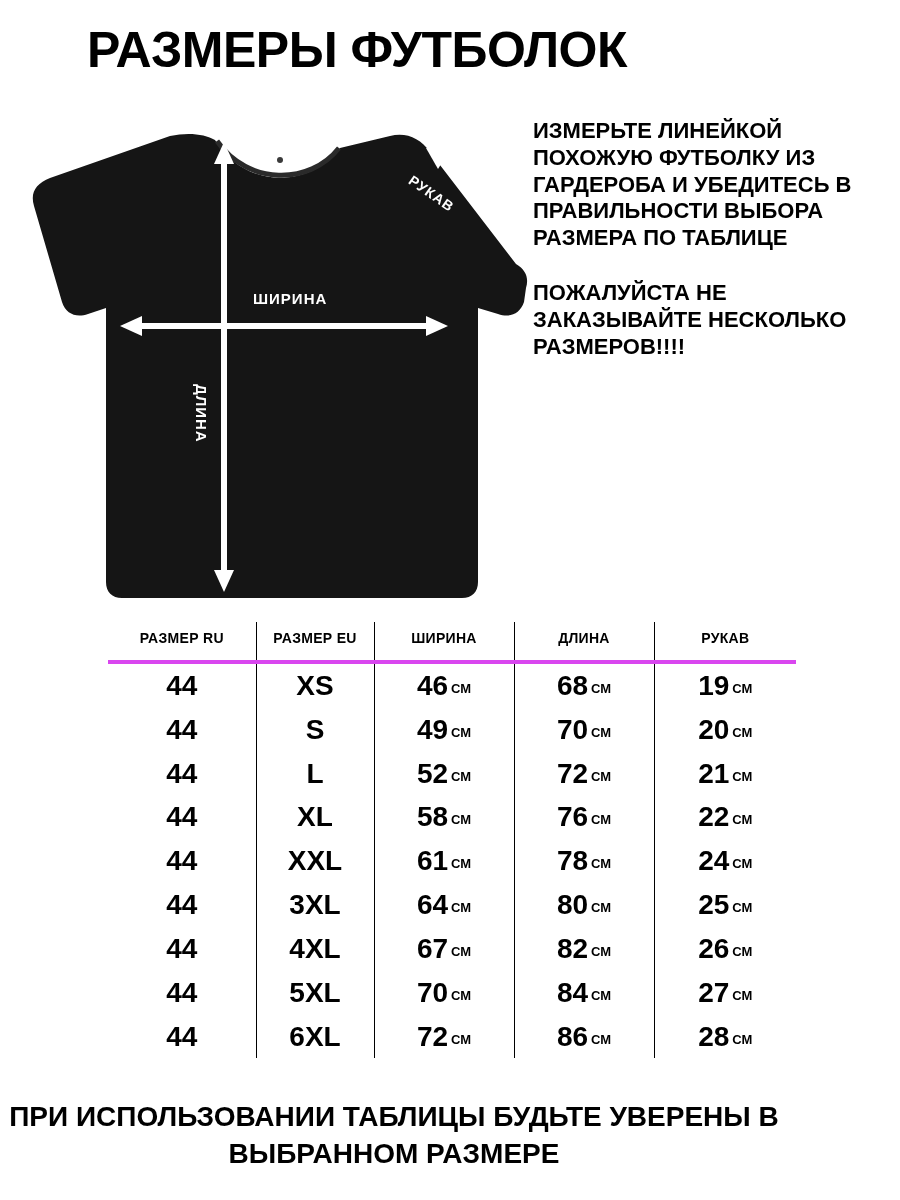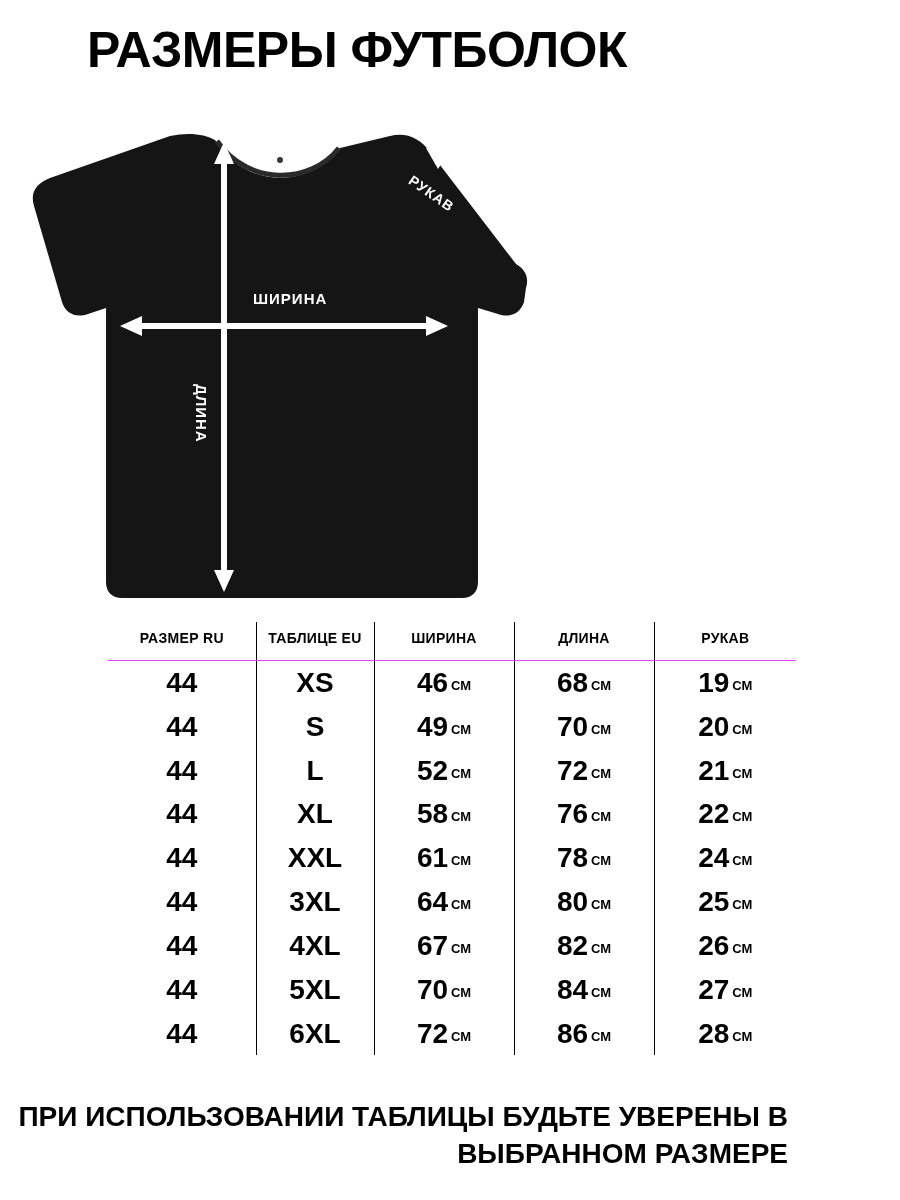--- a/index.html
+++ b/index.html
@@ -106,36 +106,36 @@
     font-weight: bold;
     margin-left: 3px;
     vertical-align: 2px;
   }
   
   table.size-table th:not(:last-child),
   table.size-table td:not(:last-child) {
     border-right: 1px solid #000;
   }
   table.size-table thead th {
-    border-bottom: 1px solid #d946ef;
+    border-bottom: 4px solid #d946ef;
     margin-top: 8px;
   }
   .col-ru { width: 148px; }
   .col-eu { width: 118px; }
   .col-w  { width: 140px; }
   .col-l  { width: 140px; }
   .col-s  { width: 142px; }
 
   
   .footer {
     position: absolute;
     bottom: 28px;
     left: 0;
     width: 788px;
-    text-align: right;
+    text-align: center;
     font-size: 28px;
     font-weight: bold;
     line-height: 1.3;
   }
 </style>
 </head>
 <body>
 
 <div class="title">РАЗМЕРЫ ФУТБОЛОК</div>
 
@@ -185,28 +185,30 @@
     <polygon points="416,36 440,38 428,57" fill="#ffffff"></polygon>
     <polygon points="524,114 500,112 512,93" fill="#ffffff"></polygon>
   </svg>
 
   <div class="shirt-label label-width">ШИРИНА</div>
   <div class="shirt-label label-length">ДЛИНА</div>
   <div class="shirt-label label-sleeve">РУКАВ</div>
 </div>
 
 <div class="notes">
+  <div class="note-block note-main">ИЗМЕРЬТЕ ЛИНЕЙКОЙ ПОХОЖУЮ ФУТБОЛКУ ИЗ ГАРДЕРОБА И УБЕДИТЕСЬ В ПРАВИЛЬНОСТИ ВЫБОРА РАЗМЕРА ПО ТАБЛИЦЕ</div>
+  <div class="note-block note-second">ПОЖАЛУЙСТА НЕ ЗАКАЗЫВАЙТЕ НЕСКОЛЬКО РАЗМЕРОВ!!!!</div>
 </div>
 
 <div class="table-wrap">
   <table class="size-table">
     <thead>
       <tr>
         <th class="col-ru">РАЗМЕР RU</th>
-        <th class="col-eu">ТАБЛИЦЕ EU</th>
+        <th class="col-eu">РАЗМЕР EU</th>
         <th class="col-w">ШИРИНА</th>
         <th class="col-l">ДЛИНА</th>
         <th class="col-s">РУКАВ</th>
       </tr>
     </thead>
     <tbody id="table-body">
         <tr>
           <td class="col-ru">44</td>
           <td class="col-eu">XS</td>
           <td class="col-w">46<span class="unit">СМ</span></td>

